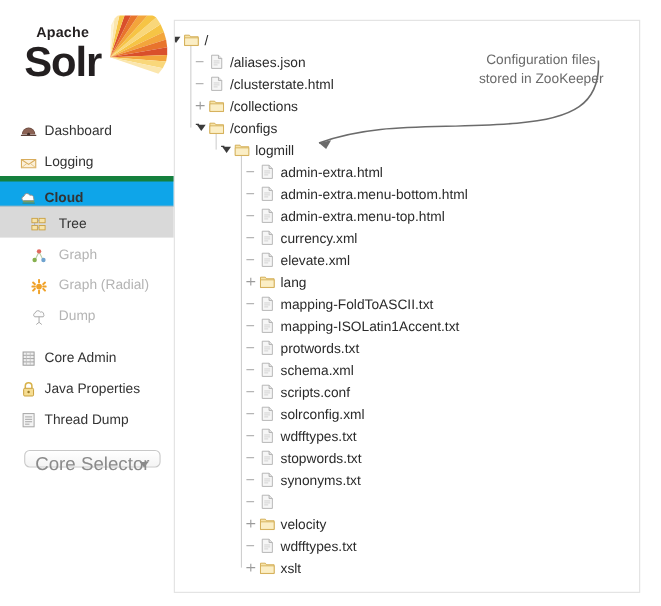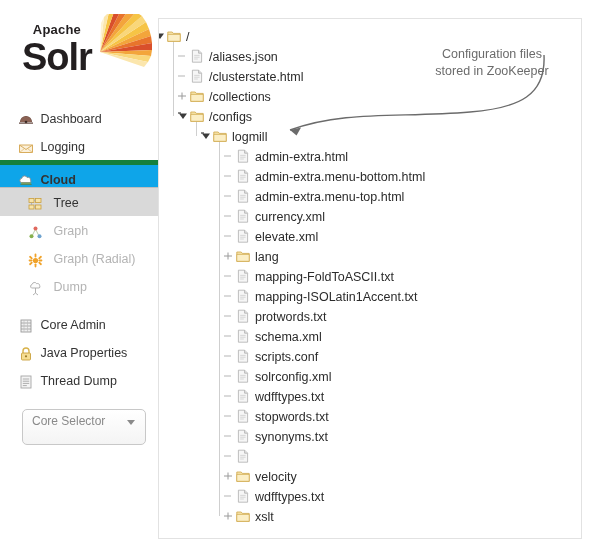--- a/index.html
+++ b/index.html
@@ -133,26 +133,26 @@
     top: 310px;
     width: 158px;
   }
 
   
   #core-selector {
     position: absolute;
     left: 22px;
     top: 409px;
     width: 124px;
-    height: 36px;
+    height: 16px;
     border: 1px solid #c8c8c8;
     border-radius: 5px;
     background: linear-gradient(#ffffff, #f4f4f4);
     box-sizing: border-box;
-    font-size: 12px;
+    font-size: 17px;
     color: #8a8a8a;
     line-height: 23px;
     padding-left: 9px;
   }
   #core-selector .caret {
     position: absolute;
     right: 10px;
     top: 10px;
     width: 0;
     height: 0;

